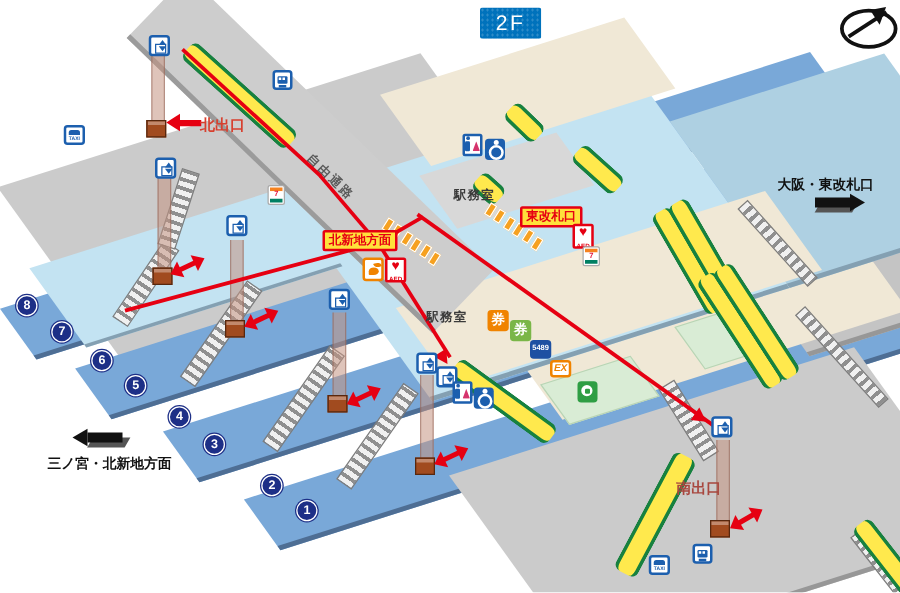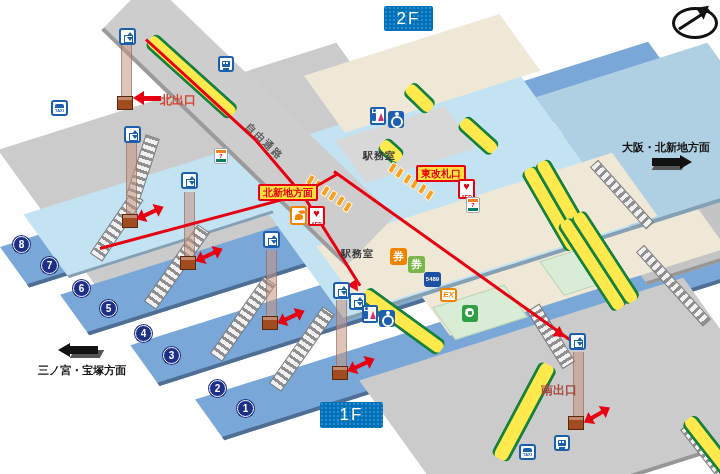--- a/index.html
+++ b/index.html
@@ -243,30 +243,29 @@
   <div class="gd" style="left:335px;top:198px;"></div>
   <div class="gd" style="left:342px;top:204px;"></div>
   <div class="gd" style="left:387px;top:165px;"></div>
   <div class="gd" style="left:394px;top:170px;"></div>
   <div class="gd" style="left:402px;top:176px;"></div>
   <div class="gd" style="left:409px;top:181px;"></div>
   <div class="gd" style="left:417px;top:186px;"></div>
   <div class="gd" style="left:424px;top:192px;"></div>
 
   <div class="abs floorbadge" style="left:384px;top:6px;width:49px;height:25px;line-height:25px;">2F</div>
-  <div class="abs floorbadge" style="left:320px;top:402px;width:63px;height:26px;line-height:26px;">1F</div>
 
   <div class="lbl exitN" style="left:160px;top:92px;">北出口</div>
   <div class="lbl exitS" style="left:541px;top:382px;">南出口</div>
   <div class="lbl gatelbl" style="left:258px;top:184px;">北新地方面</div>
   <div class="lbl gatelbl" style="left:416px;top:165px;">東改札口</div>
   <div class="lbl officelbl" style="left:363px;top:149px;">駅務室</div>
   <div class="lbl officelbl" style="left:341px;top:247px;">駅務室</div>
-  <div class="lbl dirlbl" style="left:622px;top:140px;">大阪・北新地方面</div>
-  <div class="lbl dirlbl" style="left:38px;top:363px;">三ノ宮・宝塚方面</div>
+  <div class="lbl dirlbl" style="left:622px;top:140px;">大阪・東改札口</div>
+  <div class="lbl dirlbl" style="left:38px;top:363px;">三ノ宮・北新地方面</div>
 
   <div class="bdir" style="left:652px;top:158px;">
     <span class="shadow"></span>
       <span class="bar"></span>
       <span class="tipR"></span>
   </div>
   <div class="bdir" style="left:70px;top:346px;">
     <span class="shadow"></span>
       <span class="bar"></span>
       <span class="tipL"></span>

